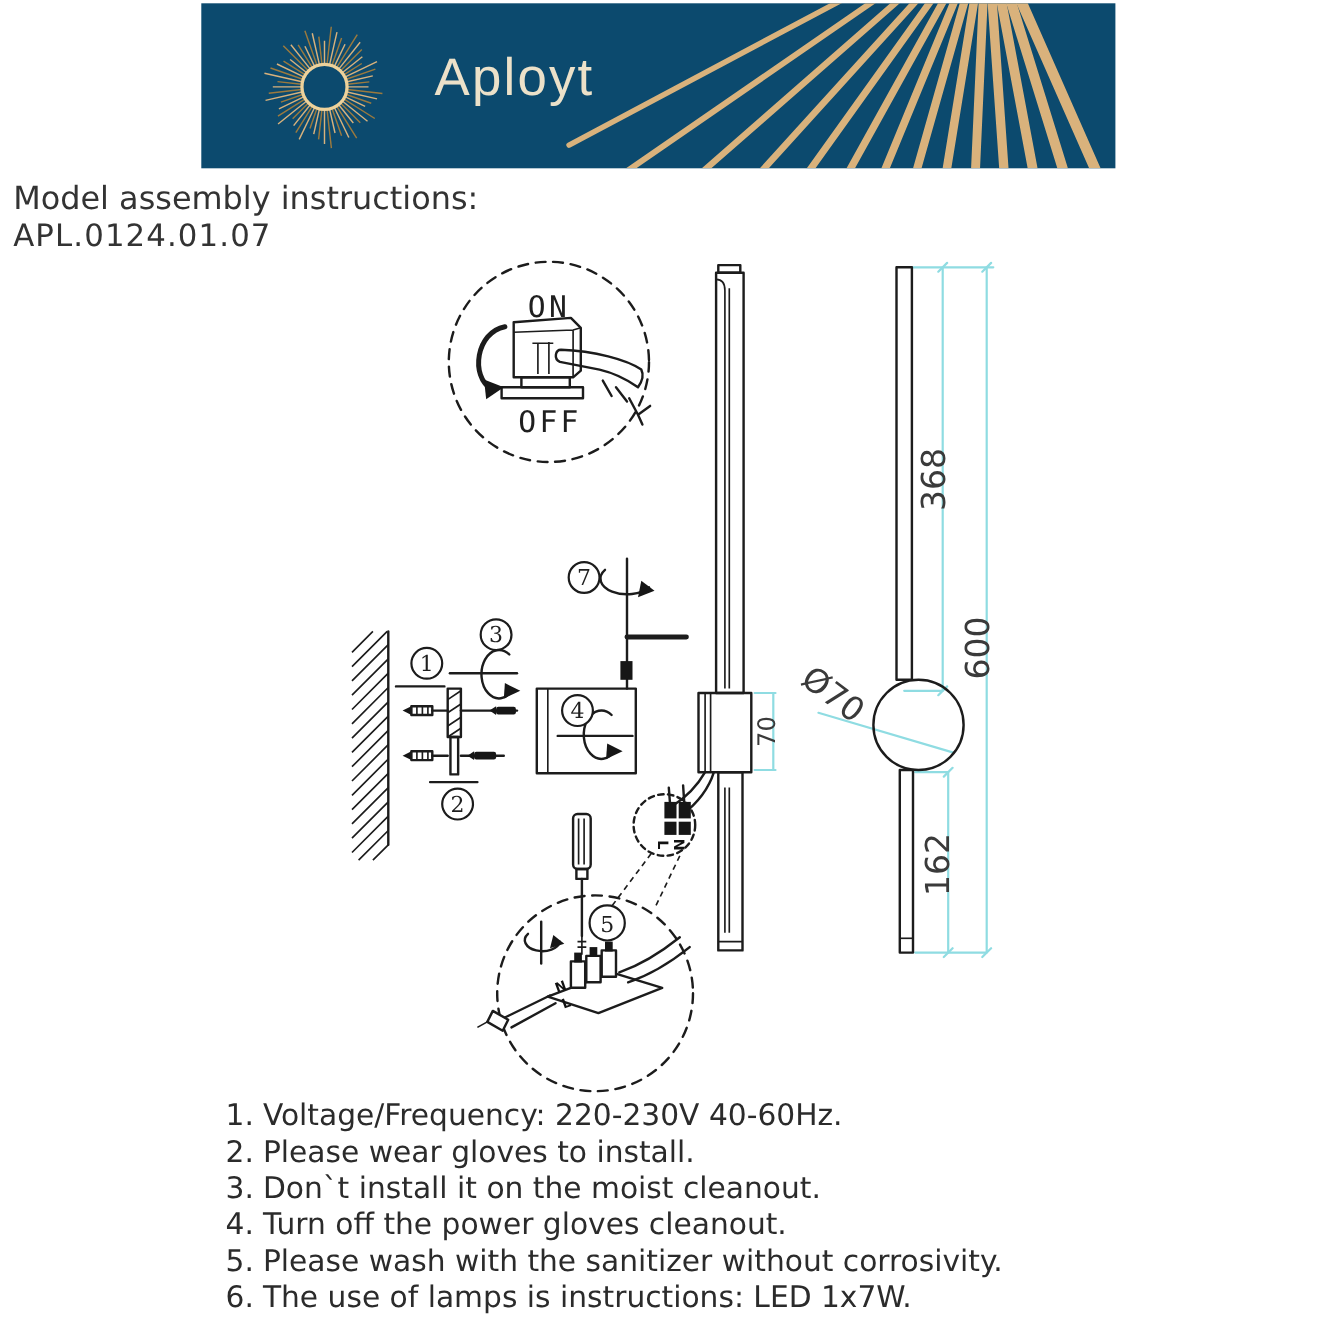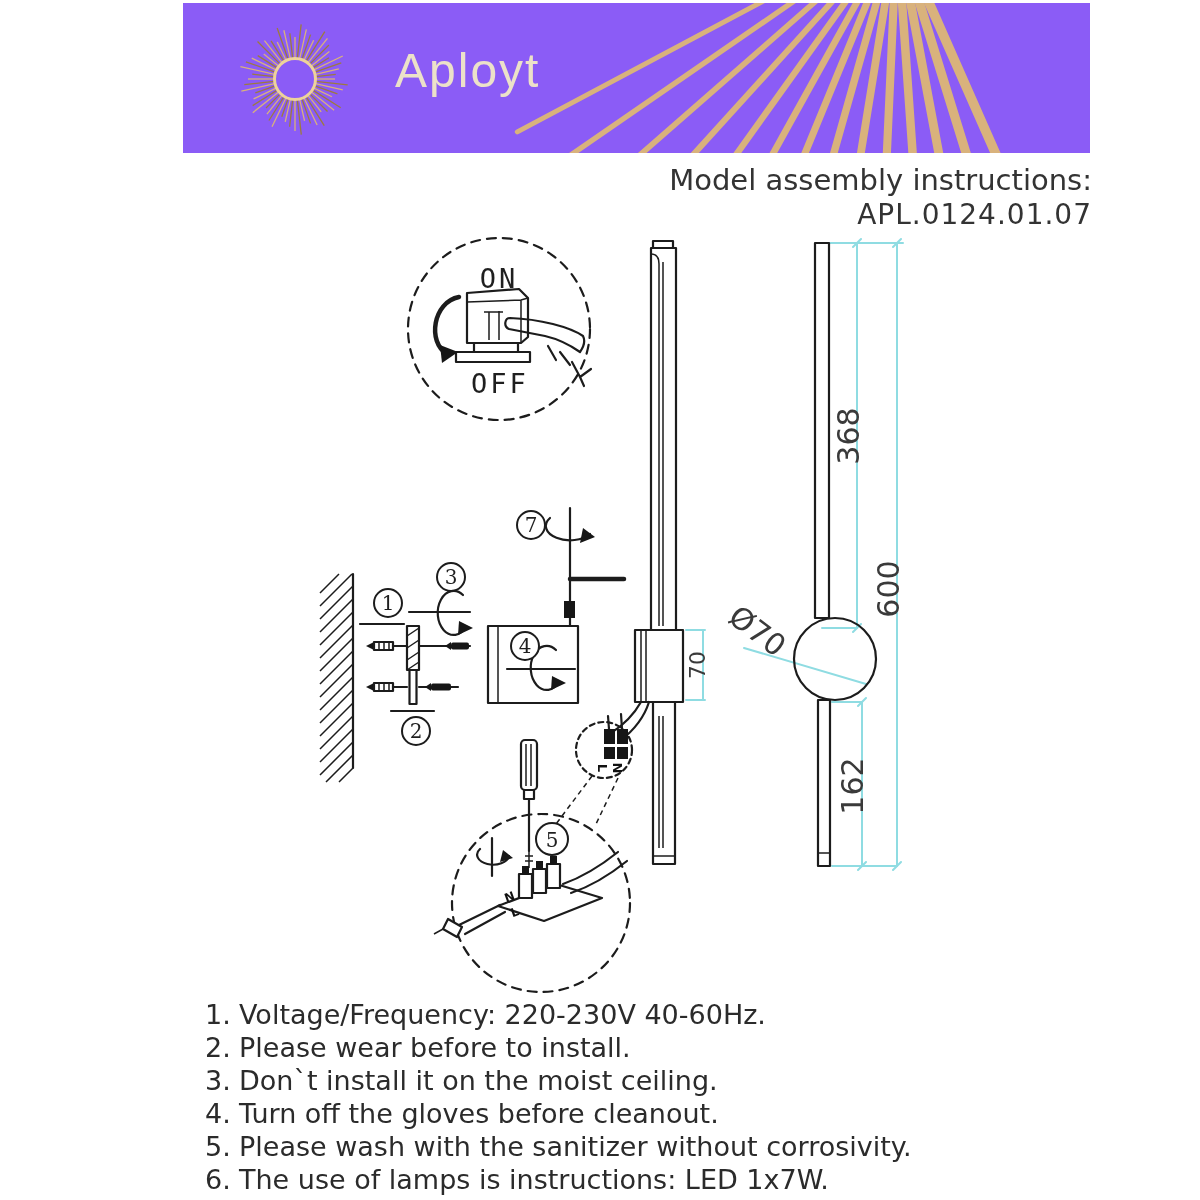--- a/index.html
+++ b/index.html
@@ -1,25 +1,25 @@
 <!DOCTYPE html>
 <html><head>
 <meta charset="utf-8">
 <style>
   html,body{margin:0;padding:0;background:#ffffff;}
   #page{position:relative;width:1200px;height:1200px;background:#ffffff;overflow:hidden;
         font-family:"DejaVu Sans",sans-serif;}
   
-  #banner{position:absolute;left:183px;top:3px;width:907px;height:150px;background:#8b5cf6;overflow:hidden;}
+  #banner{position:absolute;left:183px;top:3px;width:831px;height:150px;background:#0c4a6e;overflow:hidden;}
   #banner svg{position:absolute;left:0;top:0;}
   #brand{position:absolute;left:212px;top:40px;font-family:"Liberation Sans",sans-serif;
          font-size:48px;font-weight:400;letter-spacing:2px;color:#ece1c9;}
   
-  .title-line{position:absolute;left:0;width:1092px;text-align:right;color:#333333;
-              font-family:"DejaVu Sans",sans-serif;}
+  .title-line{position:absolute;left:0;width:1092px;text-align:left;color:#333333;
+              font-family:"DejaVu Sans",sans-serif;padding-left:12px;}
   #title1{top:163px;font-size:29px;}
   #title2{top:198px;font-size:28px;letter-spacing:1px;}
   
   #diagram{position:absolute;left:285px;top:230px;width:660px;height:775px;}
   .ink{stroke:#1c1c1c;fill:none;stroke-width:2.2;stroke-linecap:round;stroke-linejoin:round;}
   .inkthin{stroke:#1c1c1c;fill:none;stroke-width:1.5;}
   .inkthick{stroke:#1c1c1c;fill:none;stroke-width:4.5;stroke-linecap:round;}
   .dark{fill:#161616;stroke:none;}
   .whitefill{fill:#ffffff;}
   .dash{stroke-dasharray:9 7;}
@@ -294,29 +294,29 @@
     </g>
   </svg>
 
   <div id="instructions">
     <div class="instr-row">
       <span class="instr-num">1.</span>
       <span class="instr-text">Voltage/Frequency: 220-230V 40-60Hz.</span>
     </div>
     <div class="instr-row">
       <span class="instr-num">2.</span>
-      <span class="instr-text">Please wear before to install.</span>
+      <span class="instr-text">Please wear gloves to install.</span>
     </div>
     <div class="instr-row">
       <span class="instr-num">3.</span>
-      <span class="instr-text">Don`t install it on the moist ceiling.</span>
+      <span class="instr-text">Don`t install it on the moist cleanout.</span>
     </div>
     <div class="instr-row">
       <span class="instr-num">4.</span>
-      <span class="instr-text">Turn off the gloves before cleanout.</span>
+      <span class="instr-text">Turn off the power gloves cleanout.</span>
     </div>
     <div class="instr-row">
       <span class="instr-num">5.</span>
       <span class="instr-text">Please wash with the sanitizer without corrosivity.</span>
     </div>
     <div class="instr-row">
       <span class="instr-num">6.</span>
       <span class="instr-text">The use of lamps is instructions: LED 1x7W.</span>
     </div>
   </div>

